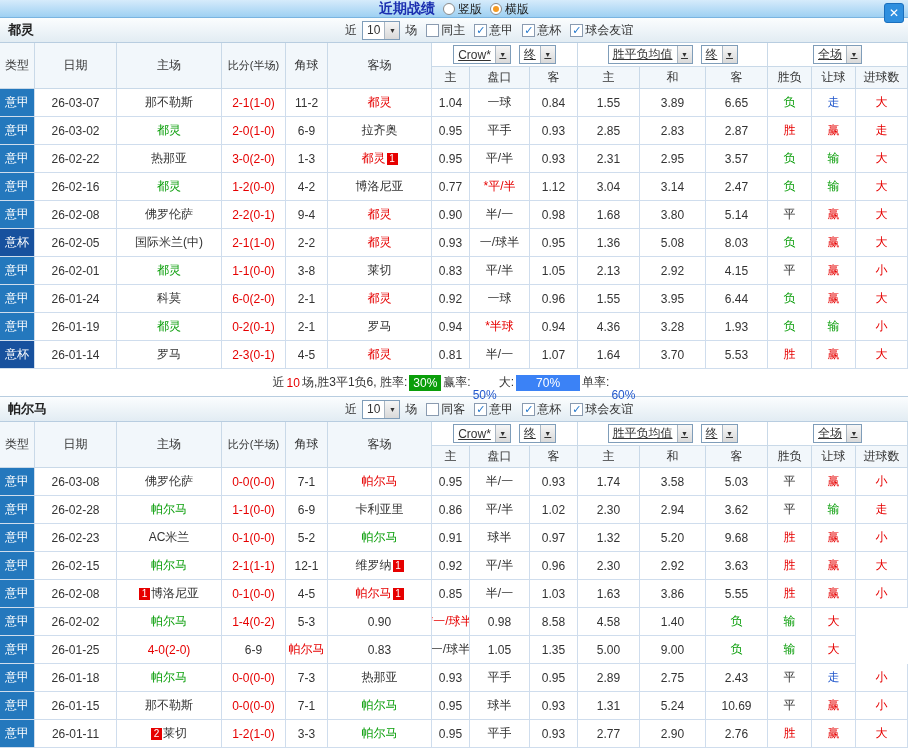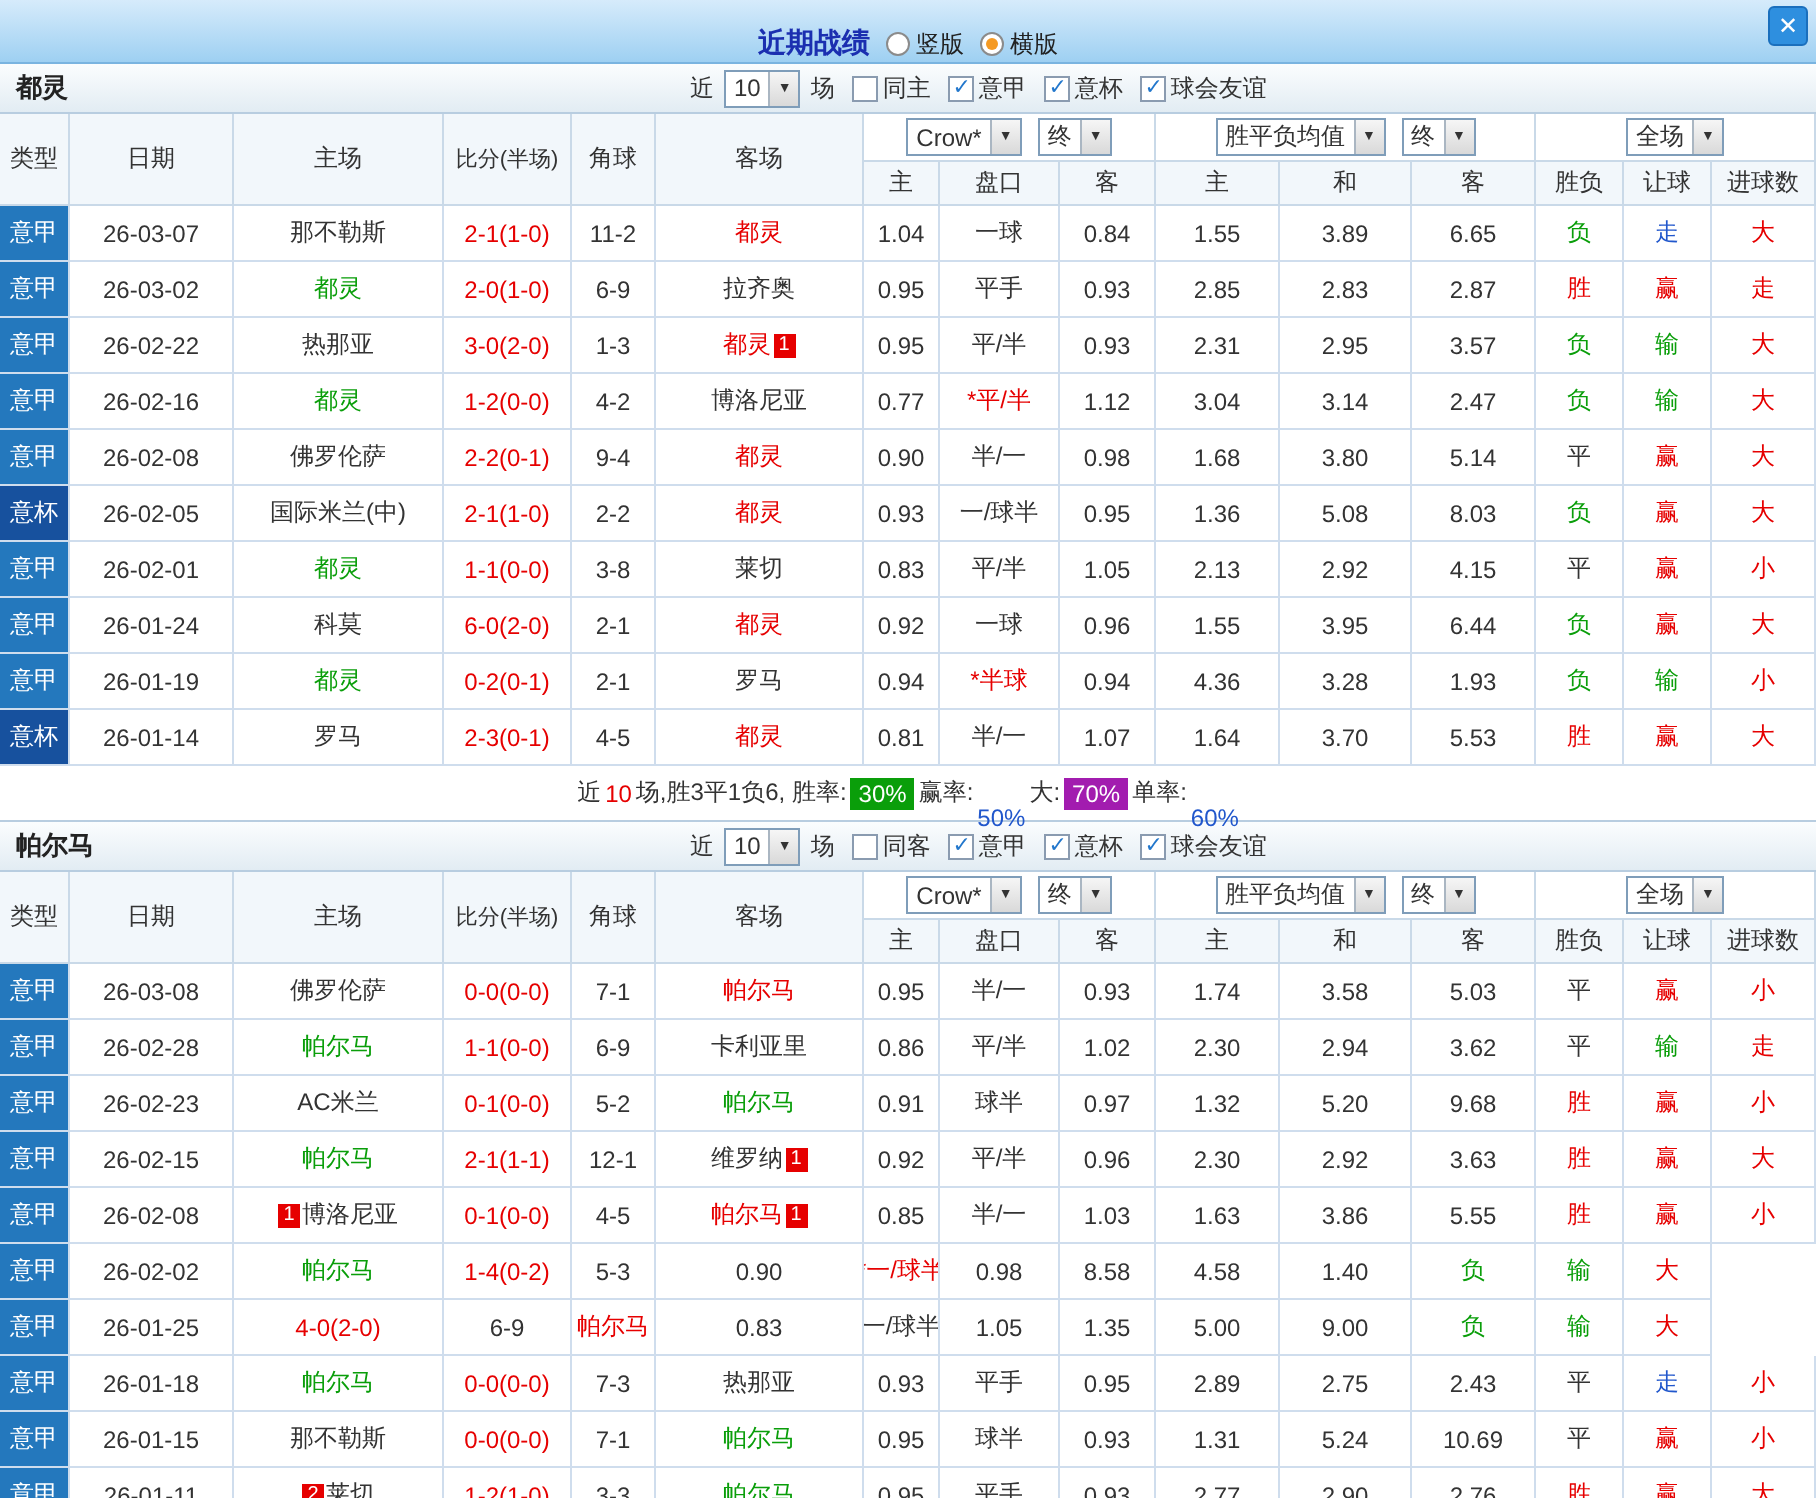--- a/index.html
+++ b/index.html
@@ -4,22 +4,22 @@
 <style>
   * { box-sizing: border-box; }
   html,body { margin:0; padding:0; }
   body {
     width:908px; height:749px; overflow:hidden; background:#fff;
     font-family:"Liberation Sans","DejaVu Sans",sans-serif; font-size:12px; color:#333;
   }
   :root { --cols:35px 82px 105px 64px 42px 104px 38px 60px 48px 62px 66px 62px 44px 44px 52px; }
 
   
-  .topbar { height:32px; background:linear-gradient(#d6ebfb,#9ed0f2); border-bottom:1px solid #7ab4e0;
-            display:flex; align-items:flex-end; position:relative; }
+  .topbar { height:18px; background:linear-gradient(#d6ebfb,#9ed0f2); border-bottom:1px solid #7ab4e0;
+            display:flex; align-items:flex-start; position:relative; }
   .title-group { margin:0 auto; display:flex; align-items:center; gap:8px; }
   .win-title { color:#1b2fb0; font-weight:bold; font-size:14px; }
   .radio-opt { display:inline-flex; align-items:center; gap:3px; color:#222; cursor:pointer; }
   .rdot { width:12px; height:12px; border-radius:50%; background:#fff; border:1px solid #8b8b8b; position:relative; display:inline-block; }
   .rdot[data-checked="true"]::after { content:""; position:absolute; left:2px; top:2px; right:2px; bottom:2px; border-radius:50%; background:#f59a23; }
   .close-btn { position:absolute; right:4px; top:3px; width:20px; height:20px; background:#2e8fdf; border:1px solid #1a6fbd;
                color:#fff; font-weight:bold; font-size:12px; border-radius:3px; display:flex; align-items:center; justify-content:center; cursor:pointer; }
 
   
   .sec-header { height:25px; background:linear-gradient(#fbfdfe,#e2ecf3); border-bottom:1px solid #b8cde0;
@@ -39,21 +39,21 @@
                    background:linear-gradient(#f6f6f6,#d9d9d9); border-left:1px solid #aab6c2; }
 
   
   .head-grid { display:grid; grid-template-columns:var(--cols); grid-template-rows:24px 22px; background:#fff; }
   .hcell { border-right:1px solid #c9d9e8; border-bottom:1px solid #c9d9e8; background:#f2f7fb;
            display:flex; align-items:center; justify-content:center; color:#333; }
   .hcell.small { font-size:11px; }
   .left { grid-row:1/3; }
   .r2 { grid-row:2; }
   .hgroup { grid-row:1; border-right:1px solid #c9d9e8; border-bottom:1px solid #c9d9e8; background:#fff;
-            display:flex; align-items:center; justify-content:center; gap:8px; }
+            display:flex; align-items:center; justify-content:center; gap:8px;text-decoration:underline; }
   .g1 { grid-column:7/10; } .g2 { grid-column:10/13; } .g3 { grid-column:13/16; }
   .c1{grid-column:1}.c2{grid-column:2}.c3{grid-column:3}.c4{grid-column:4}.c5{grid-column:5}.c6{grid-column:6}
   .c7{grid-column:7}.c8{grid-column:8}.c9{grid-column:9}.c10{grid-column:10}.c11{grid-column:11}.c12{grid-column:12}
   .c13{grid-column:13}.c14{grid-column:14}.c15{grid-column:15}
 
   
   .grid-row { display:grid; grid-template-columns:var(--cols); height:28px; background:#fff; }
   .cell { border-right:1px solid #cfdded; border-bottom:1px solid #cfdded; display:flex; align-items:center;
           justify-content:center; gap:1px; overflow:hidden; white-space:nowrap; }
   .lg-jia { background:#2478bd; color:#fff; }
@@ -65,21 +65,21 @@
   .badge { background:#e60000; color:#fff; font-size:10px; min-width:11px; height:12px; line-height:12px;
            text-align:center; display:inline-block; padding:0 1px; }
 
   
   .summary { height:28px; border-bottom:1px solid #b8cde0; background:#fff; display:flex; align-items:center;
              justify-content:center; gap:2px; }
   .seg-plain { color:#333; }
   .seg-red { color:#e60000; }
   .seg-blue { color:#2157cc;margin-top:24px; }
   .seg-badge-green { background:#0a9e0a; color:#fff; padding:1px 4px; }
-  .seg-badge-red { background:#a21caf; color:#fff; padding:1px 4px; }
+  .seg-badge-red { background:#3b82f6; color:#fff; padding:1px 20px; }
 </style>
 </head>
 <body>
 
 <div class="app">
 
   <div class="topbar">
     <div class="title-group">
       <span class="win-title">近期战绩</span>
       <span class="radio-opt">

